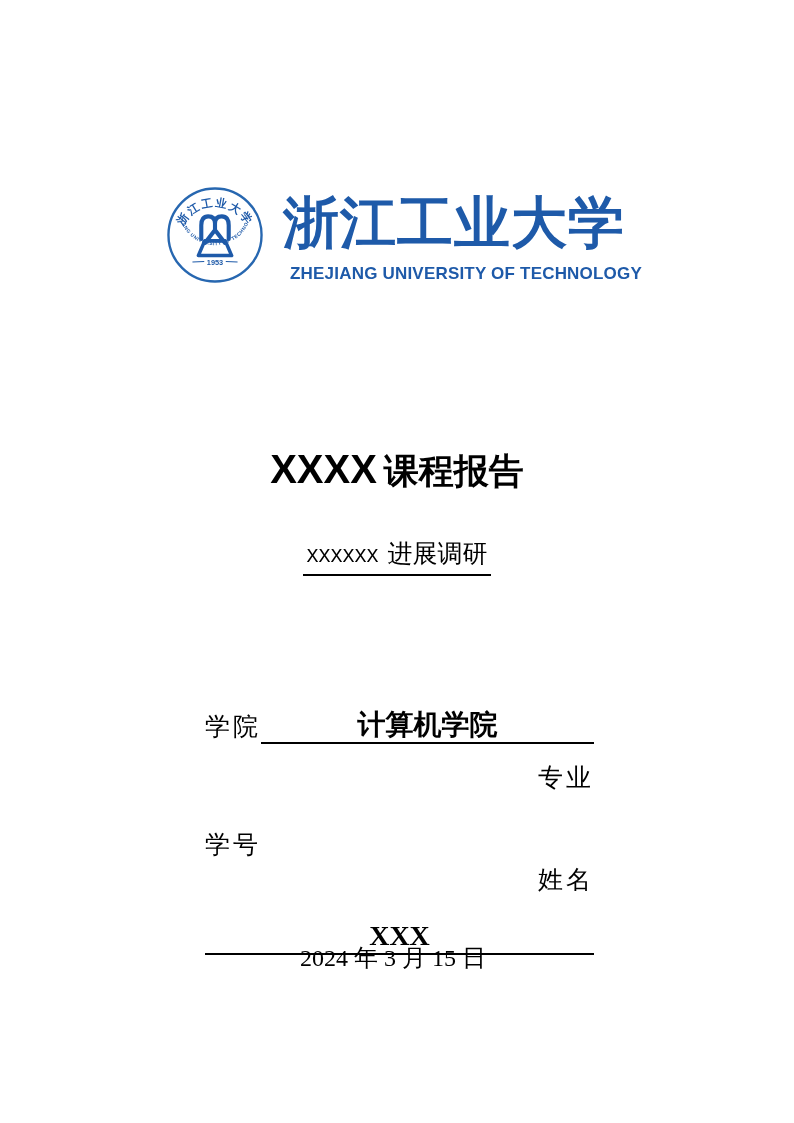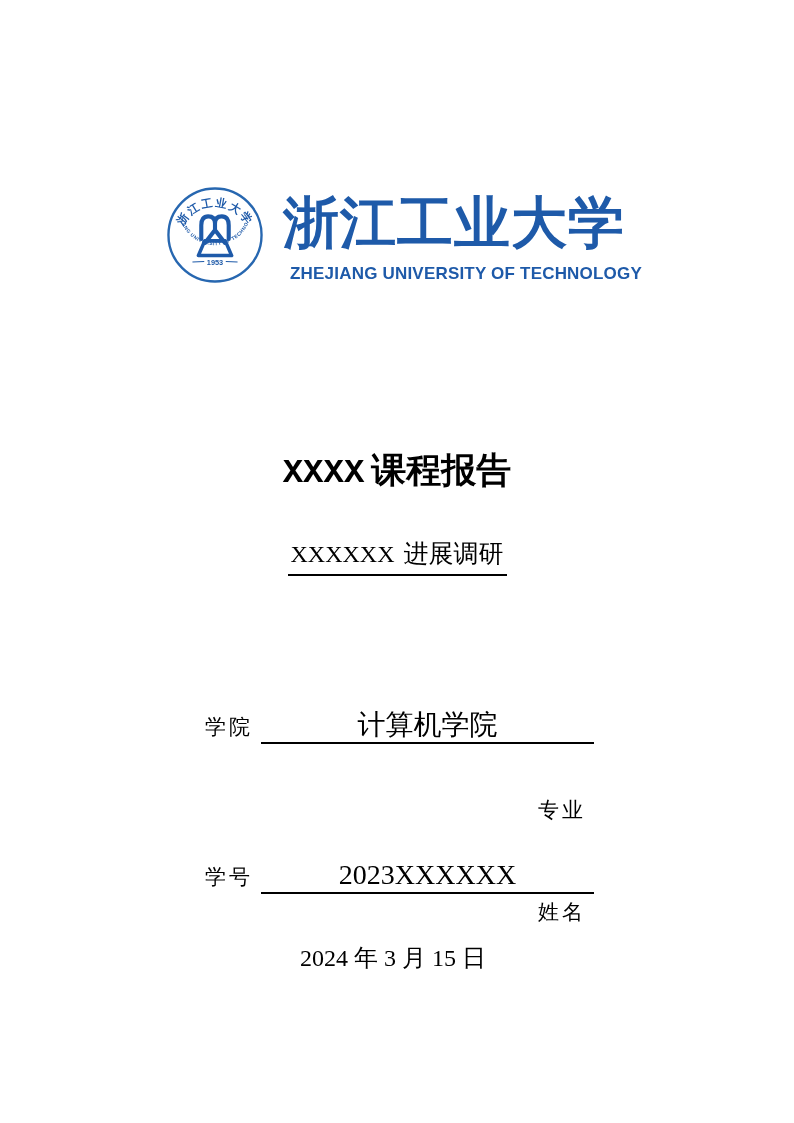--- a/index.html
+++ b/index.html
@@ -24,68 +24,67 @@
     font-size:17px;font-weight:700;letter-spacing:0.2px;
     color:#1e5aa9;white-space:nowrap;
     font-family:"Liberation Sans","DejaVu Sans",sans-serif;
   }
   
   .title{
     position:absolute;left:0;right:0;top:447px;
     text-align:center;white-space:nowrap;
   }
   .title .t-latin{
-    font-size:34px;font-weight:700;
-    font-family:Liberation Mono, monospace;
+    font-size:40px;font-weight:700;
+    font-family:Liberation Sans, sans-serif;
   }
   .title .t-cn{
     font-size:35px;font-weight:700;margin-left:7px;
     font-family:"Liberation Sans","DejaVu Sans",sans-serif;
   }
   .subtitle{
     position:absolute;left:0;right:0;top:537px;
     text-align:center;white-space:nowrap;
   }
   .subtitle .u-wrap{
     display:inline-block;
     border-bottom:2px solid #000;
     padding:0 3px 4px 3px;
   }
   .subtitle .s-latin{
-    font-size:24px;
-    font-family:Liberation Serif, serif;
+    font-size:20px;
+    font-family:Liberation Mono, monospace;
   }
   .subtitle .s-cn{
     font-size:25px;margin-left:9px;
     font-family:Liberation Sans, sans-serif;
   }
   
   .field-row{
     position:absolute;left:205px;width:389px;height:36px;
     display:flex;align-items:flex-end;
   }
   .field-label{
     width:56px;flex:0 0 56px;
-    font-size:21px;line-height:34px;letter-spacing:3px;
+    font-size:25px;line-height:34px;letter-spacing:3px;
     white-space:nowrap;
     font-family:Liberation Serif, serif;
-    margin-top:32px;
   }
   .field-line{
     flex:1;align-self:stretch;
     border-bottom:2px solid #000;
-    display:flex;align-items:flex-end;justify-content:center;
+    display:flex;align-items:flex-end;justify-content:center;font-weight:bold;
   }
   .field-value{
     font-size:28px;line-height:34px;white-space:nowrap;
     font-family:"Liberation Serif","DejaVu Serif",serif;
   }
   .row-1{top:708px;}
   .row-2{top:761px;flex-direction:column;}
-  .row-3{top:858px;}
+  .row-3{top:826px;}
   .row-4{top:863px;flex-direction:column;}
   
   .date-line{
     position:absolute;left:0;right:8px;top:942px;
     text-align:center;font-size:24px;
     font-family:"Liberation Serif","DejaVu Serif",serif;
   }
 </style>
 </head>
 <body>
@@ -138,24 +137,24 @@
       <span class="field-value">计算机学院</span>
     </span>
   </div>
 
   <div class="field-row row-2">
     <span class="field-label">专业</span>
   </div>
 
   <div class="field-row row-3">
     <span class="field-label">学号</span>
-    <span class="field-line">
-      <span class="field-value">2023XXXXXX</span>
-    </span>
   </div>
 
   <div class="field-row row-4">
     <span class="field-label">姓名</span>
+    <span class="field-line">
+      <span class="field-value">XXX</span>
+    </span>
   </div>
 
   <div class="date-line">2024 年 3 月 15 日</div>
 
 </div>
 
 </body></html>

